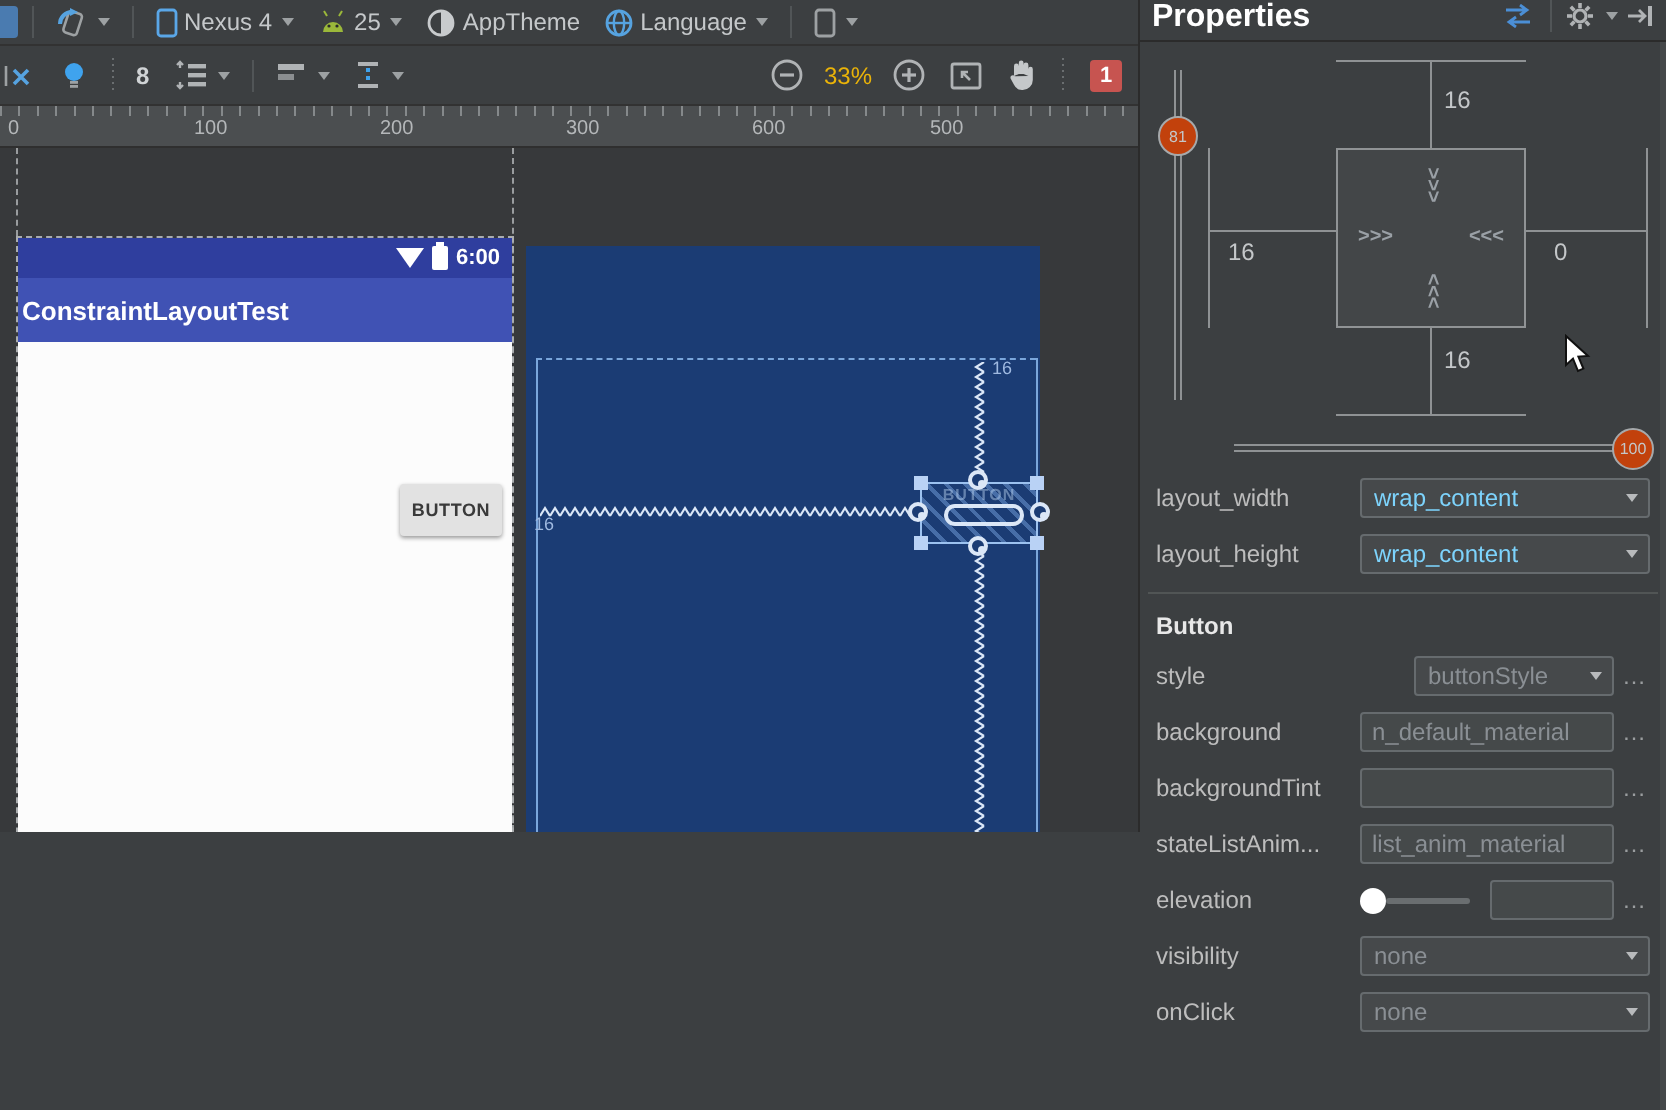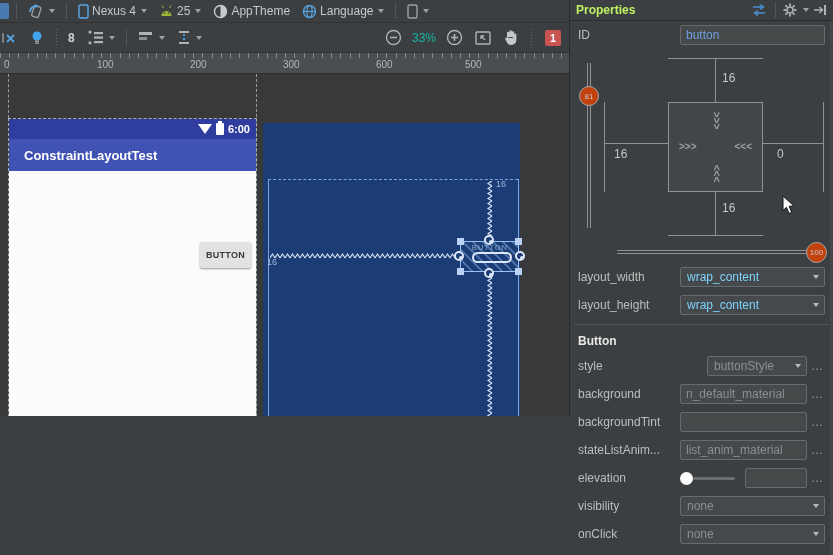--- a/index.html
+++ b/index.html
@@ -9,41 +9,41 @@
 
   
   .left { width:570px; height:416px; display:flex; flex-direction:column; border-right:1px solid #2b2b2b; }
   .tb1 { height:23px; display:flex; align-items:center; gap:4px; padding:0 2px; background:#3c3f41; border-bottom:1px solid #323232; }
   .tb2 { height:30px; display:flex; align-items:center; gap:4px; padding:0 2px; background:#3c3f41; border-bottom:1px solid #323232; }
   .tbtn { display:flex; align-items:center; gap:3px; padding:2px 4px; border-radius:2px; color:#c5c8ca; font-size:12px; cursor:default; }
   .sep { width:1px; height:16px; background:#515557; margin:0 3px; }
   .dotsep { width:2px; height:18px; margin:0 3px; background-image:repeating-linear-gradient(#6a6e70 0 1px, transparent 1px 3px); background-size:1px 100%; background-repeat:no-repeat; background-position:center; }
   .caret { width:0; height:0; border-left:3px solid transparent; border-right:3px solid transparent; border-top:4px solid #9da1a3; margin-left:2px; }
   .spacer { flex:1; }
-  .zoomtxt { color:#14b8a6; font-size:12px; margin:0 2px; }
+  .zoomtxt { color:#eab308; font-size:12px; margin:0 2px; }
   .errbadge { width:16px; height:16px; background:#c75450; color:#fff; font-size:11px; font-weight:bold; display:flex; align-items:center; justify-content:center; border-radius:2px; margin:0 6px; }
 
   
   .ruler { position:relative; height:21px; background:#4b4e50; border-bottom:1px solid #2f2f2f;
            background-image:repeating-linear-gradient(to right,#85898b 0 1px, transparent 1px 9.2px);
            background-size:100% 5px; background-repeat:no-repeat; }
   .ruler span { position:absolute; top:6px; font-size:10px; color:#b4b7b9; }
 
   
   .canvas { position:relative; flex:1; background:#37393b; overflow:hidden; }
   .dashline { position:absolute; border-left:1px dashed #9a9d9f; width:0; }
   .sel-rect { position:absolute; left:8px; top:44px; width:249px; height:429px; border:1px dashed #aaadaf; }
 
   
   .device { position:absolute; left:9px; top:45px; width:247px; height:427px; display:flex; flex-direction:column; background:#fcfcfc; }
   .statusbar { height:20px; background:#2f3e9e; display:flex; align-items:center; justify-content:flex-end; gap:4px; padding:0 6px; color:#fff; font-size:11px; font-weight:bold; }
   .wifi { width:0; height:0; border-left:7px solid transparent; border-right:7px solid transparent; border-top:10px solid #fff; }
   .battery { width:8px; height:12px; background:#fff; border-radius:1px; position:relative; }
   .battery:before { content:""; position:absolute; top:-2px; left:2px; width:4px; height:2px; background:#fff; }
-  .appbar { height:32px; background:#4052b4; display:flex; align-items:center; padding-left:15px; color:#fff; font-size:13px; font-weight:bold; }
+  .appbar { height:32px; background:#4052b4; display:flex; align-items:center; padding-left:2px; color:#fff; font-size:13px; font-weight:bold; }
   .content { position:relative; flex:1; background:#fcfcfc; }
   .andro-btn { position:absolute; left:191px; top:71px; width:51px; height:26px; background:#e2e2e2; border-radius:2px; box-shadow:0 1px 2px rgba(0,0,0,.4); display:flex; align-items:center; justify-content:center; font-size:9px; font-weight:bold; color:#3a3a3a; letter-spacing:.3px; }
   .navbar { height:35px; background:#000; display:flex; align-items:center; justify-content:space-around; padding:0 28px; color:#e8e8e8; font-size:15px; }
 
   
   .blueprint { position:absolute; left:263px; top:49px; width:257px; height:423px; background:#1b3c74; overflow:visible; }
   .bp-b-top   { position:absolute; left:5px; top:56px;  width:250px; border-top:1px dashed #7aa6dc; }
   .bp-b-bot   { position:absolute; left:5px; top:391px; width:250px; border-top:1px dashed #7aa6dc; }
   .bp-b-left  { position:absolute; left:5px; top:56px;  height:335px; border-left:1px solid #7aa6dc; }
   .bp-b-right { position:absolute; left:255px; top:56px; height:335px; border-left:1px solid #7aa6dc; }
@@ -54,21 +54,21 @@
             border:1px solid #9cc2f0;
             background:repeating-linear-gradient(45deg, rgba(125,170,230,.45) 0 2px, rgba(125,170,230,0) 2px 7px); }
   .handle { position:absolute; width:7px; height:7px; background:#b9d2f5; }
   .anchor { position:absolute; width:10px; height:10px; border:2px solid #dbe7f7; border-radius:50%; background:#1b3c74; }
   .anchor:after { content:""; position:absolute; left:3px; top:3px; width:4px; height:4px; border-radius:50%; background:#dbe7f7; }
   .w-text { position:absolute; width:100%; top:1px; text-align:center; font-size:8px; font-weight:bold; color:rgba(190,215,245,.45); letter-spacing:.5px; }
   .pill { position:absolute; left:11px; top:10px; width:40px; height:11px; border:2px solid #dbe7f7; border-radius:7px; }
 
   
   .panel { width:263px; height:555px; background:#3c3f41; display:flex; flex-direction:column; position:relative; }
-  .p-header { height:21px; display:flex; align-items:center; padding:0 6px; border-bottom:1px solid #2b2b2b; color:#bef264; font-weight:bold; font-size:12px; }
+  .p-header { height:21px; display:flex; align-items:flex-start; padding:0 6px; border-bottom:1px solid #2b2b2b; color:#ffffff; font-weight:bold; font-size:16px; }
   .p-hicons { margin-left:auto; display:flex; align-items:center; gap:4px; }
   .p-row { height:28px; display:flex; align-items:center; padding:0 8px; }
   .p-label { width:102px; color:#bdbdbd; font-size:12px; white-space:nowrap; overflow:hidden; }
   .field { height:20px; background:#45494a; border:1px solid #666b6e; border-radius:2px; display:flex; align-items:center; padding:0 5px; font-size:12px; }
   .field.blue { color:#6e9fe0; }
   .combo { position:relative; height:20px; background:#46494b; border:1px solid #666b6e; border-radius:2px; display:flex; align-items:center; padding:0 18px 0 6px; font-size:12px; }
   .combo .caret { position:absolute; right:5px; border-top-color:#b8babc; }
   .combo.blue { color:#7dd3fc; }
   .combo.gray, .field.gray { color:#8a8f94; }
   .dots { width:16px; text-align:center; color:#9a9d9f; font-size:12px; margin-left:2px; }
@@ -333,24 +333,20 @@
           </g>
         </svg>
         <span class="caret"></span>
         <svg width="14" height="12" viewBox="0 0 14 12">
           <path d="M1 6 H9 M6.5 3 L9.5 6 L6.5 9" fill="none" stroke="#b0b3b5" stroke-width="1.4"></path>
           <rect x="11" y="1" width="2" height="10" fill="#b0b3b5"></rect>
         </svg>
       </span>
     </div>
 
-    <div class="p-row">
-      <span class="p-label">ID</span>
-      <span class="field blue" style="flex:1;">button</span>
-    </div>
 
     <div class="inspector">
 
       <div class="iline" style="left:98px; top:9px; width:95px; height:1px;"></div>
       <div class="iline" style="left:98px; top:186px; width:95px; height:1px;"></div>
       <div class="iline" style="left:34px; top:53px; width:1px; height:90px;"></div>
       <div class="iline" style="left:253px; top:53px; width:1px; height:90px;"></div>
 
       <div class="iline" style="left:145px; top:9px; width:1px; height:44px;"></div>
       <div class="iline" style="left:145px; top:143px; width:1px; height:44px;"></div>

